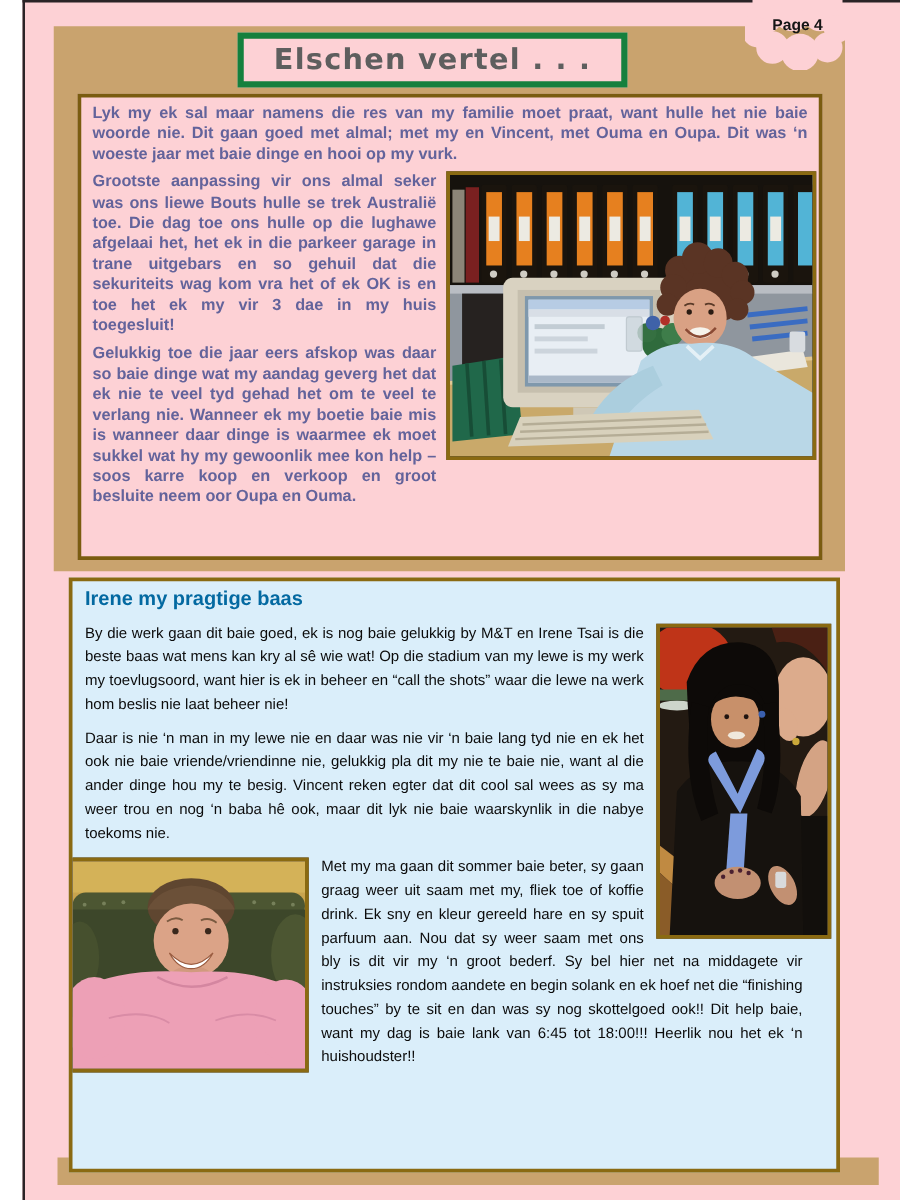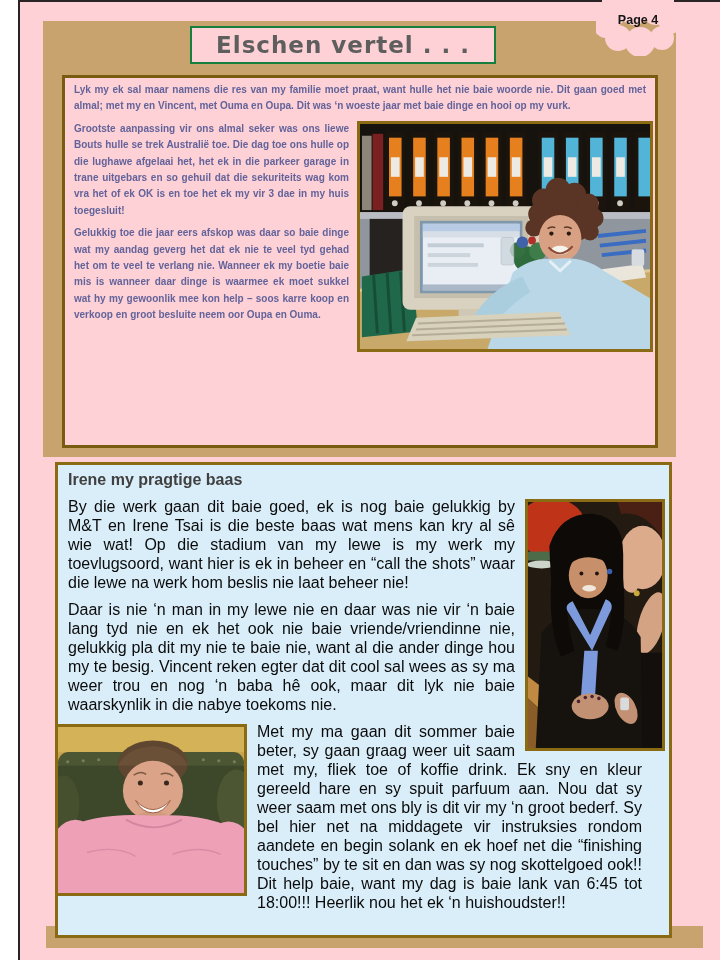--- a/index.html
+++ b/index.html
@@ -7,49 +7,49 @@
     position:relative;width:720px;height:960px;overflow:hidden;
     background:#fdd1d5;font-family:"Liberation Sans",sans-serif;
   }
   .white-margin{position:absolute;left:0;top:0;width:18px;height:100%;background:#ffffff;}
   .edge-line-v{position:absolute;left:18px;top:0;width:2px;height:100%;background:#2a2326;}
   .edge-line-h{position:absolute;left:18px;top:0;width:702px;height:2px;background:#2a2326;}
   .tan-panel{position:absolute;left:43px;top:21px;width:633px;height:436px;background:#c9a36e;}
   .tan-shelf{position:absolute;left:46px;top:926px;width:657px;height:22px;background:#c9a36e;}
   .title-box{
     position:absolute;left:190px;top:26px;width:302px;height:34px;
-    background:#fdd1d5;border:2px solid #15803d;
+    background:#fdd1d5;border:5px solid #15803d;
     display:flex;align-items:center;justify-content:center;
   }
   .title-text{
     font-family:"DejaVu Sans",sans-serif;font-weight:700;font-size:23px;
     color:#5e5e5e;letter-spacing:1px;white-space:nowrap;
   }
   .page-badge{position:absolute;left:596px;top:0;}
   .page-badge text{font-family:"Liberation Sans",sans-serif;font-weight:700;font-size:12.5px;fill:#151515;}
   .top-textbox{
     position:absolute;left:62px;top:75px;width:596px;height:373px;
     box-sizing:border-box;background:#fdd1d5;border:3px solid #7a5c10;
     padding:4px 9px;overflow:hidden;
   }
   .top-textbox p{
-    margin:0 0 6px 0;color:#63639b;font-weight:700;font-size:10px;
+    margin:0 0 6px 0;color:#63639b;font-weight:700;font-size:13px;
     line-height:16.4px;text-align:justify;
   }
   .photo{border:3px solid #8a6a12;overflow:hidden;background:#444;}
   .photo svg{display:block;}
   .photo-office{float:right;width:290px;height:225px;margin:0 -7px 5px 8px;}
   .blue-box{
     position:absolute;left:55px;top:462px;width:617px;height:476px;
     box-sizing:border-box;background:#daeefa;border:3px solid #8a6a12;
     padding:4px 10px;overflow:hidden;
   }
-  .blue-box h2{margin:2px 0 8px 0;font-size:16px;color:#404040;font-weight:700;}
+  .blue-box h2{margin:2px 0 8px 0;font-size:16px;color:#0369a1;font-weight:700;}
   .blue-box p{
-    margin:0 17px 8px 0;color:#0b0b0b;font-size:16px;line-height:19px;text-align:justify;
+    margin:0 17px 8px 0;color:#0b0b0b;font-size:12px;line-height:19px;text-align:justify;
   }
   .photo-irene{float:right;width:134px;height:246px;margin:2px -6px 8px 10px;}
   .photo-mother{float:left;width:186px;height:166px;margin:2px 10px 2px -13px;}
 </style>
 </head>
 <body>
 
 <div class="screenshot">
   <div class="white-margin"></div>
   <div class="edge-line-v"></div>

